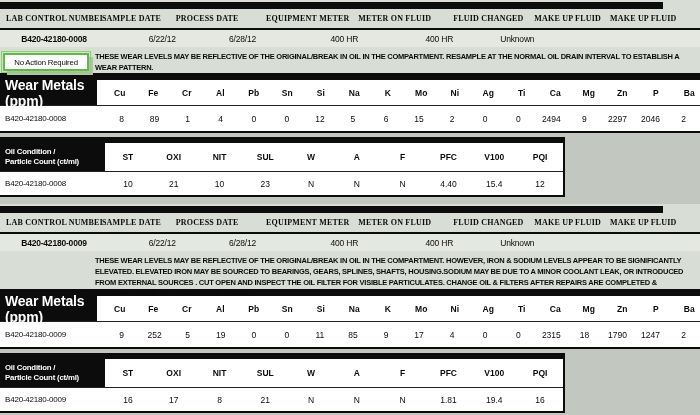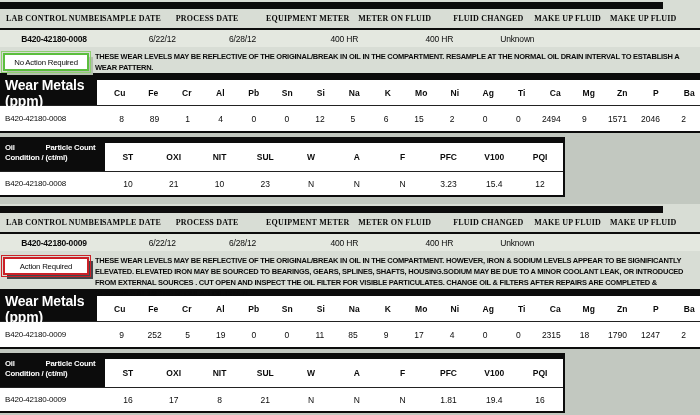--- a/index.html
+++ b/index.html
@@ -50,21 +50,21 @@
   .wm-head .col { font-weight:bold;padding-left:12px; }
   .wm-row { display:flex; height:25px; border-top:1px solid #222; }
   .wm-row .label { width:105px; flex:none; display:flex; align-items:center; padding-left:5px;
                    box-sizing:border-box; font-size:8px; letter-spacing:-.2px; }
 
   
   .oc { width:565px; background:#fff; border-bottom:2px solid #0c0c0c;
         border-right:2px solid #0c0c0c; box-sizing:border-box; }
   .oc-head { display:flex; height:28px; }
   .oc-head .label { width:105px; flex:none; background:#0c0c0c; color:#fff; font-weight:bold;
-                    font-size:7.8px; line-height:10px; display:flex; flex-direction:row;
+                    font-size:7.8px; line-height:10px; display:flex; flex-direction:column;
                     justify-content:center; padding-left:5px; box-sizing:border-box;
                     letter-spacing:-.2px; }
   .oc-head .col, .oc-row .col { flex:1; display:flex; align-items:center; justify-content:center;
                                 font-size:8.5px; }
   .oc-head .col { font-weight:bold; }
   .oc-row { display:flex; height:23px; border-top:1px solid #222; }
   .oc-row .label { width:105px; flex:none; display:flex; align-items:center; padding-left:5px;
                    box-sizing:border-box; font-size:8px; letter-spacing:-.2px; }
 
   .section2 { margin-top:7px; }
@@ -142,21 +142,21 @@
         <div class="col">0</div>
         <div class="col">12</div>
         <div class="col">5</div>
         <div class="col">6</div>
         <div class="col">15</div>
         <div class="col">2</div>
         <div class="col">0</div>
         <div class="col">0</div>
         <div class="col">2494</div>
         <div class="col">9</div>
-        <div class="col">1571</div>
+        <div class="col">2297</div>
         <div class="col">2046</div>
         <div class="col">2</div>
       </div>
     </div>
 
     <div class="bar-oc"></div>
 
     <div class="oc">
       <div class="oc-head">
         <div class="label">
@@ -176,21 +176,21 @@
       </div>
       <div class="oc-row">
         <div class="label">B420-42180-0008</div>
         <div class="col">10</div>
         <div class="col">21</div>
         <div class="col">10</div>
         <div class="col">23</div>
         <div class="col">N</div>
         <div class="col">N</div>
         <div class="col">N</div>
-        <div class="col">3.23</div>
+        <div class="col">4.40</div>
         <div class="col">15.4</div>
         <div class="col">12</div>
       </div>
     </div>
   </section>
 
   <section class="section2">
     <div class="barwrap">
       <div class="bar-head"></div>
     </div>
@@ -211,23 +211,20 @@
       <div class="val-cell c1">6/22/12</div>
       <div class="val-cell c2">6/28/12</div>
       <div class="val-cell c3">400 HR</div>
       <div class="val-cell c4">400 HR</div>
       <div class="val-cell c5">Unknown</div>
       <div class="val-cell c6"></div>
       <div class="val-cell c7"></div>
     </div>
 
     <div class="comment s2">
-      <div class="badge red" style="border-color: rgb(203, 33, 40);">
-        <span>Action Required</span>
-      </div>
       <div>THESE WEAR LEVELS MAY BE REFLECTIVE OF THE ORIGINAL/BREAK IN OIL IN THE COMPARTMENT.  HOWEVER, IRON &amp; SODIUM LEVELS APPEAR TO BE SIGNIFICANTLY ELEVATED. ELEVATED IRON MAY BE SOURCED TO BEARINGS, GEARS, SPLINES, SHAFTS, HOUSING.SODIUM MAY BE DUE TO A MINOR COOLANT LEAK, OR INTRODUCED FROM EXTERNAL SOURCES . CUT OPEN AND INSPECT THE OIL FILTER FOR VISIBLE PARTICULATES.  CHANGE OIL &amp; FILTERS AFTER  REPAIRS ARE COMPLETED &amp; RESAMPLE AT 1/2 THE REGULAR OIL DRAIN.</div>
     </div>
 
     <div class="bar-full"></div>
 
     <div class="wm">
       <div class="wm-head">
         <div class="label">Wear Metals (ppm)</div>
         <div class="col">Cu</div>
         <div class="col">Fe</div>

